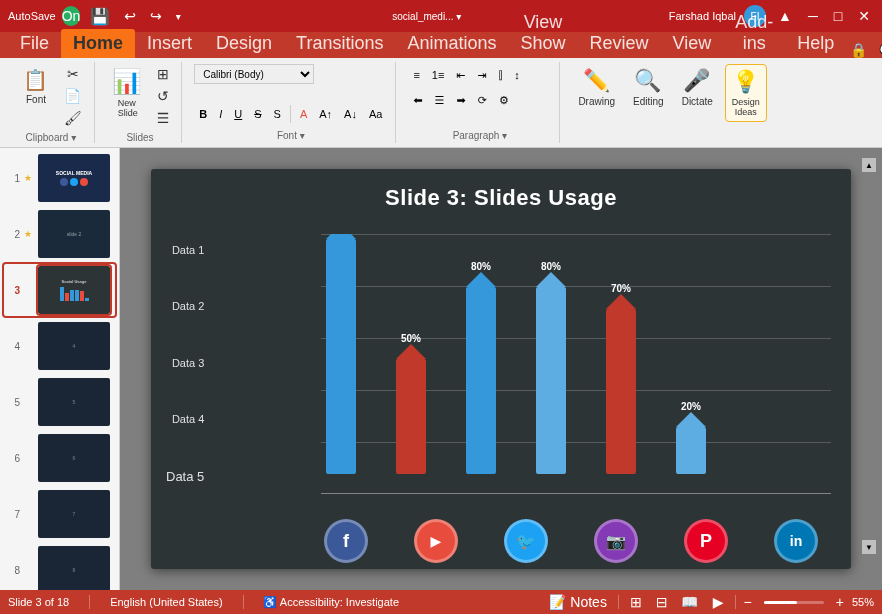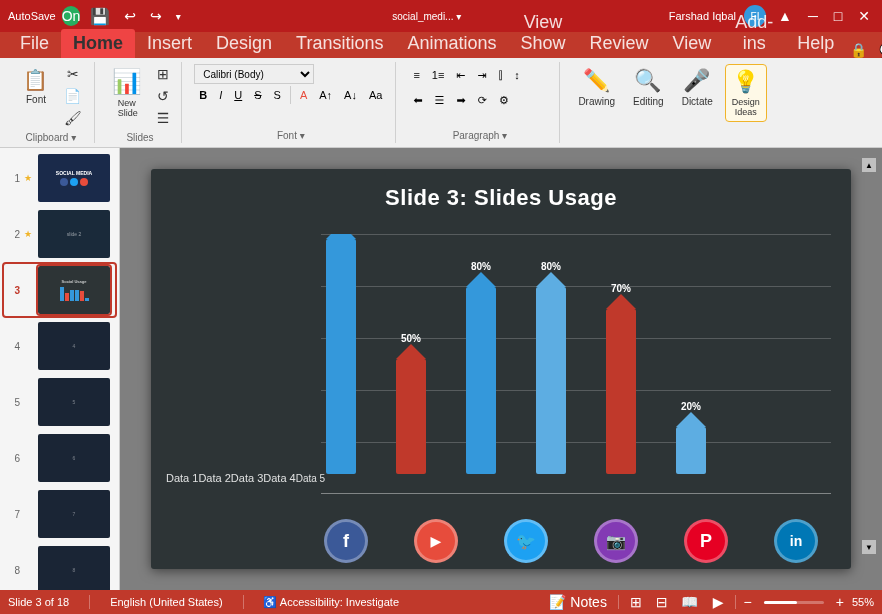--- a/index.html
+++ b/index.html
@@ -10,21 +10,21 @@
     .title-bar-left { display: flex; align-items: center; gap: 6px; }
     .autosave-label { font-size: 11px; }
     .autosave-toggle { background: #27ae60; border-radius: 10px; padding: 2px 0; font-size: 14px; color: white; }
     .title-bar-center { font-size: 10px; }
     .title-bar-right { display: flex; align-items: center; gap: 8px; font-size: 11px; }
     .win-btn { background: none; border: none; color: white; cursor: pointer; font-size: 14px; padding: 0 4px; }
 
     
     .ribbon-tabs { background: #c0392b; display: flex; align-items: flex-end; padding: 0 8px; height: 26px; flex-shrink: 0; }
     .ribbon-tab { padding: 4px 12px; font-size: 18px; color: rgba(255,255,255,0.85); cursor: pointer; border-radius: 3px 3px 0 0; text-align: center; }
-    .ribbon-tab.active { background: #ef4444; color: #333; font-weight: 600; }
+    .ribbon-tab.active { background: #f97316; color: #333; font-weight: 600; }
 
     
     .ribbon { background: #f0f0f0; border-bottom: 1px solid #ccc; display: flex; align-items: stretch; padding: 4px 8px; height: 90px; flex-shrink: 0; gap: 4px; }
     .ribbon-group { display: flex; flex-direction: column; align-items: center; border-right: 1px solid #d0d0d0; padding: 2px 8px; min-width: 60px; }
     .ribbon-group-label { font-size: 10px; color: #666; margin-top: auto; padding-top: 4px; }
     .ribbon-group-content { display: flex; gap: 4px; align-items: flex-start; flex: 1; }
     .ribbon-btn { display: flex; flex-direction: column; align-items: center; justify-content: center; padding: 4px 6px; cursor: pointer; border-radius: 3px; font-size: 10px; color: #333; min-width: 40px; }
     .ribbon-btn .icon { font-size: 20px; margin-bottom: 2px; }
     .ribbon-btn-small { display: flex; flex-direction: column; align-items: center; justify-content: center; padding: 2px 4px; cursor: pointer; border-radius: 3px; font-size: 10px; color: #333; }
     .ribbon-btn-small .icon { font-size: 14px; }
@@ -154,21 +154,21 @@
           </div>
         <div class="ribbon-btn-small">
             <span class="icon">☰</span>
           </div>
       </div>
     </div>
     <div class="ribbon-group-label">Slides</div>
   </div>
 
   <div class="ribbon-group" style="min-width:160px;">
-    <div style="display:flex;flex-direction:column;gap:0;flex:1;width:100%;">
+    <div style="display:flex;flex-direction:column;gap:19px;flex:1;width:100%;">
       <div style="display:flex;gap:3px;align-items:center;">
         <select class="format-dropdown" style="width:110px;font-size:10px;height:20px;">
           <option>Calibri (Body)</option>
         </select>
       </div>
       <div style="display:flex;gap:2px;align-items:center;">
         <button class="format-btn" style="font-weight:bold;">B</button>
         <button class="format-btn" style="font-style:italic;">I</button>
         <button class="format-btn" style="text-decoration:underline;">U</button>
         <button class="format-btn" style="text-decoration:line-through;">S</button>
@@ -322,26 +322,26 @@
     <div style="position:absolute;top:10px;right:6px;display:flex;flex-direction:column;gap:2px;z-index:10;">
       <button style="width:14px;height:14px;background:#c0c0c0;border:none;font-size:8px;cursor:pointer;display:flex;align-items:center;justify-content:center;">▲</button>
     </div>
 
     <div class="slide-canvas">
 
       <div class="slide-title-text">Slide 3: Slides Usage</div>
 
       <div style="position:absolute;left:170px;right:20px;top:65px;bottom:75px;">
 
-        <div style="position:absolute;left:-155px;top:0;bottom:0;display:flex;flex-direction:row;justify-content:space-between;align-items:flex-end;padding:10px 0;">
+        <div style="position:absolute;left:-155px;top:0;bottom:0;display:flex;flex-direction:column;justify-content:space-between;align-items:flex-end;padding:10px 0;">
           <span style="color:rgba(255,255,255,0.85);font-size:11px;">Data 1</span>
           <span style="color:rgba(255,255,255,0.85);font-size:11px;">Data 2</span>
           <span style="color:rgba(255,255,255,0.85);font-size:11px;">Data 3</span>
           <span style="color:rgba(255,255,255,0.85);font-size:11px;">Data 4</span>
-          <span style="color:rgba(255,255,255,0.85);font-size:10px;">Data 5</span>
+          <span style="color:rgba(255,255,255,0.85);font-size:13px;">Data 5</span>
         </div>
 
         <div style="position:absolute;left:0;right:0;top:0;bottom:0;">
           <div style="position:absolute;left:0;right:0;top:0;border-top:1px solid rgba(255,255,255,0.2);"></div>
           <div style="position:absolute;left:0;right:0;top:20%;border-top:1px solid rgba(255,255,255,0.2);"></div>
           <div style="position:absolute;left:0;right:0;top:40%;border-top:1px solid rgba(255,255,255,0.2);"></div>
           <div style="position:absolute;left:0;right:0;top:60%;border-top:1px solid rgba(255,255,255,0.2);"></div>
           <div style="position:absolute;left:0;right:0;top:80%;border-top:1px solid rgba(255,255,255,0.2);"></div>
           <div style="position:absolute;left:0;right:0;bottom:0;border-top:1px solid rgba(255,255,255,0.4);"></div>
         </div>

